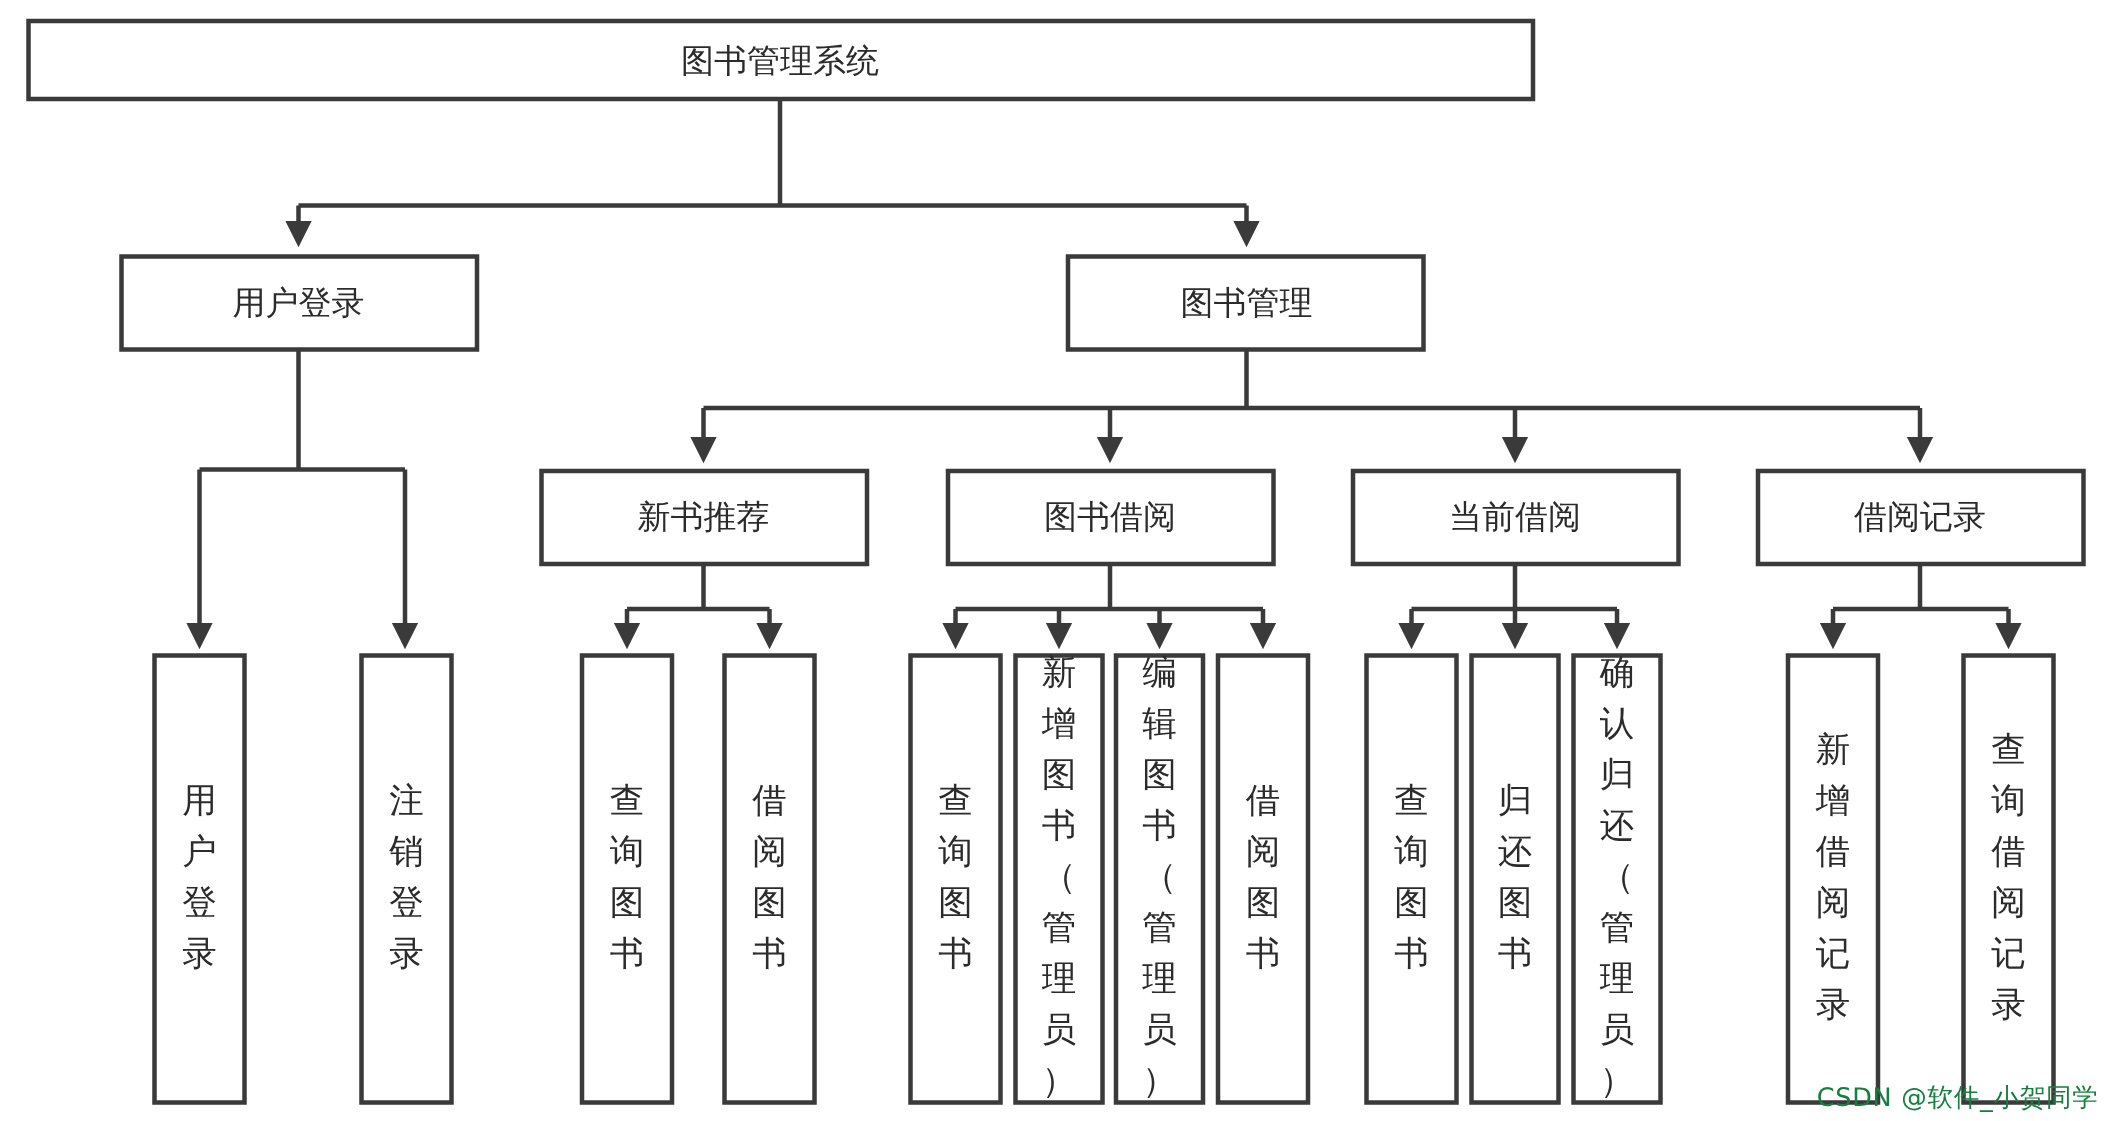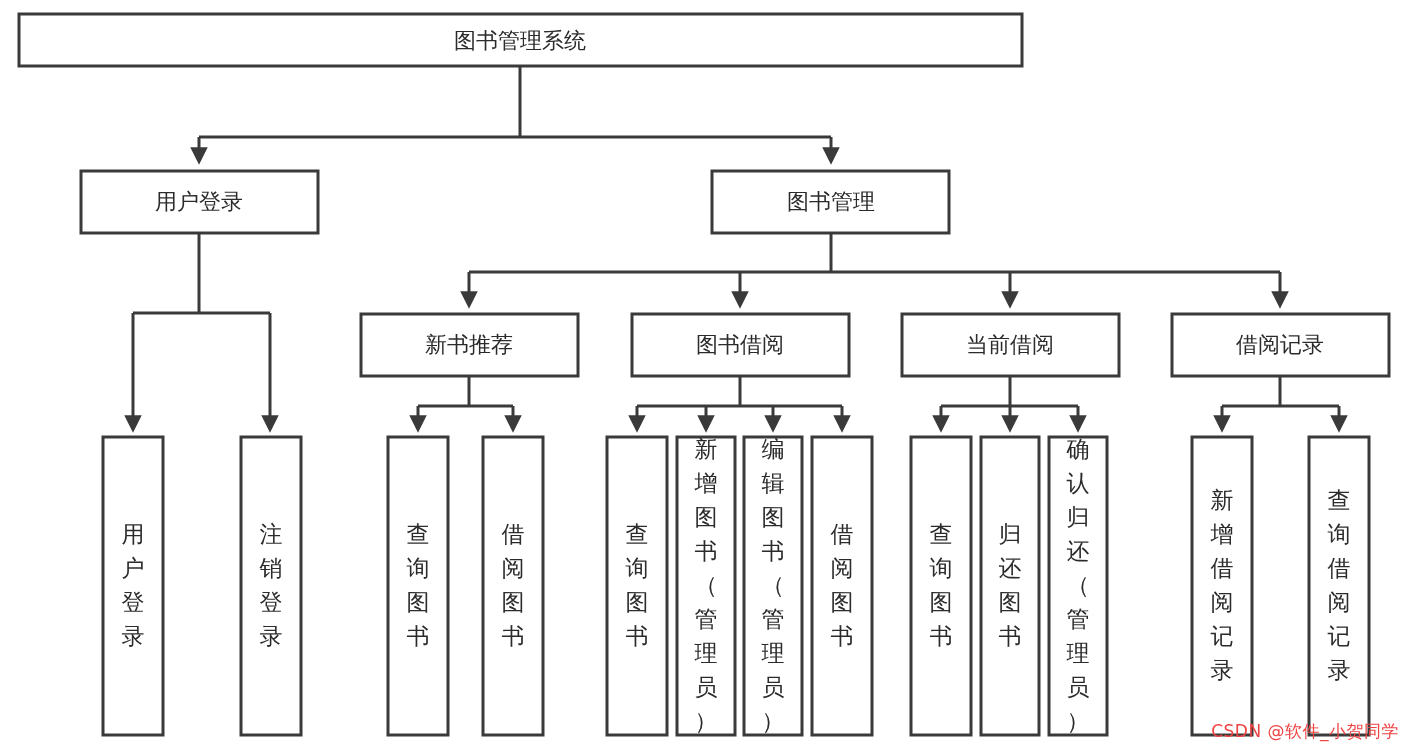--- a/index.html
+++ b/index.html
@@ -17,21 +17,21 @@
     dominant-baseline:middle;text-anchor:middle;
   }
   .node-label-vert{
     font-family:"DejaVu Sans","Liberation Sans",sans-serif;
     fill:#2b2b2b;font-size:23px;
     text-anchor:middle;
   }
   .watermark{
     position:absolute;right:6px;bottom:4px;
     font-family:"DejaVu Sans","Liberation Sans",sans-serif;
-    font-size:17px;color:#ef4444;white-space:nowrap;
+    font-size:17px;color:#15803d;white-space:nowrap;
     letter-spacing:.5px;pointer-events:none;
   }
 </style>
 </head>
 <body>
 
 <div id="stage">
 
   <svg id="diagram" viewBox="0 0 1405 747">
     <defs>

